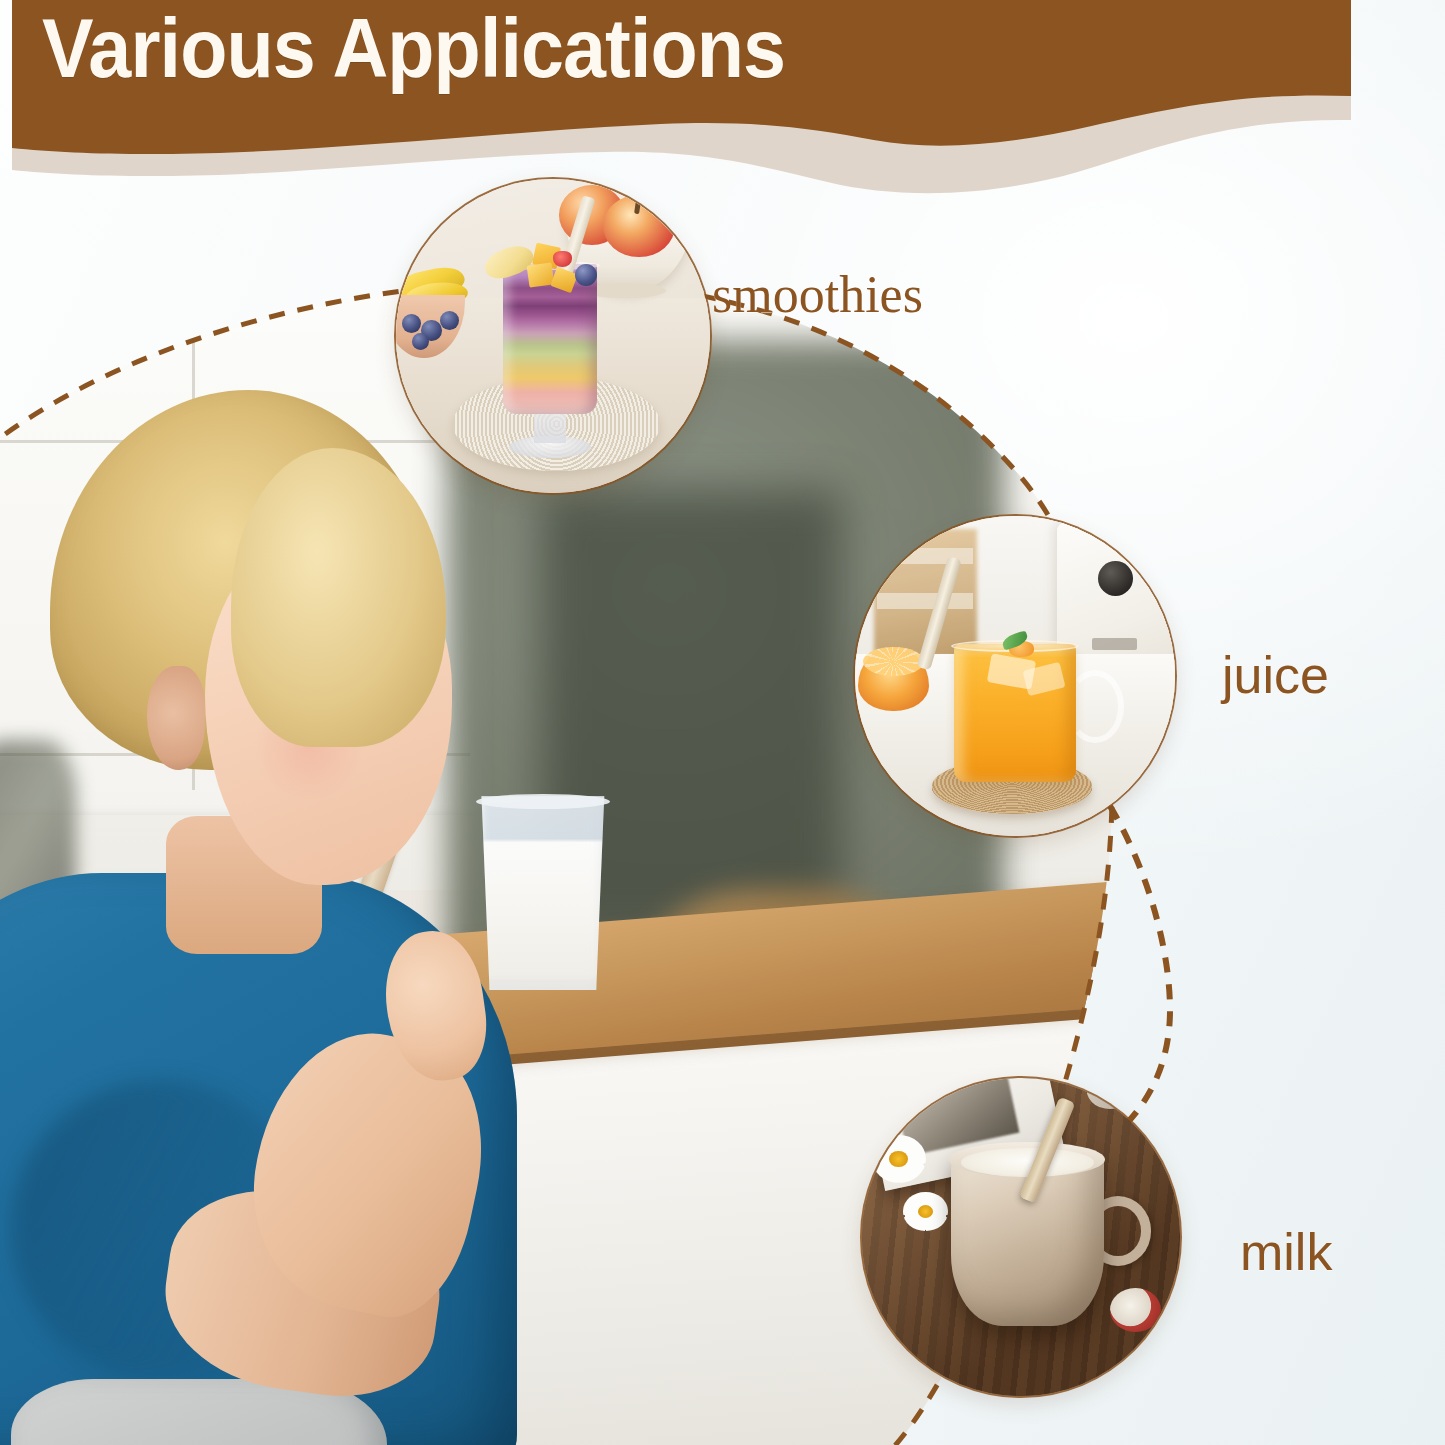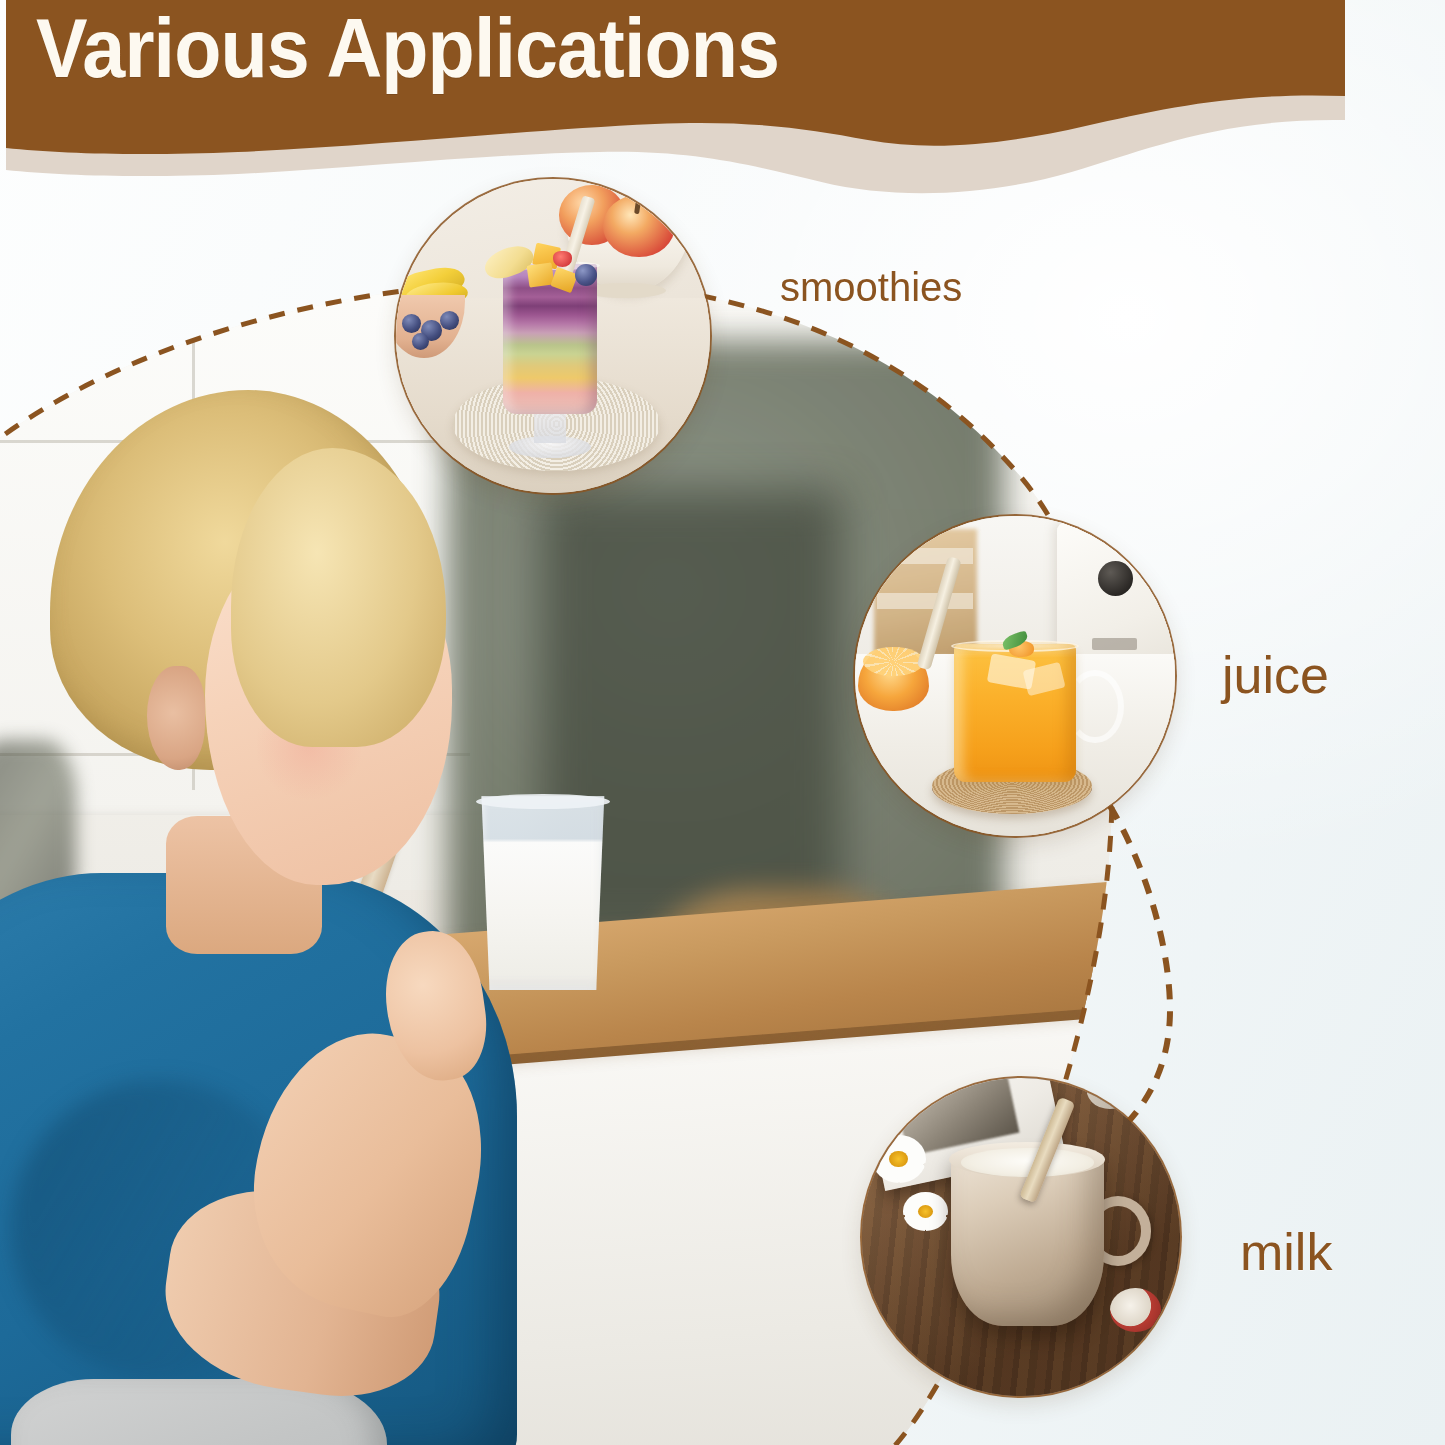--- a/index.html
+++ b/index.html
@@ -12,21 +12,21 @@
   .stage{position:relative;width:1445px;height:1445px;overflow:hidden;
     background:linear-gradient(160deg,#ffffff 0%,#f7fafb 45%,#eef4f6 100%);}
 
   
   .bg-wash{position:absolute;inset:0;
     background:
       radial-gradient(1100px 900px at 78% 22%, #ffffff 0%, rgba(255,255,255,0) 62%),
       linear-gradient(115deg,#fdfefe 0%,#f4f8f9 55%,#eaf1f3 100%);}
 
   
-  .banner{position:absolute;left:6px;top:0;width:1339px;height:210px;}
+  .banner{position:absolute;left:12px;top:0;width:1339px;height:210px;}
   .banner svg{display:block;width:100%;height:100%;}
   .banner-title{
     position:absolute;left:30px;top:6px;
     color:#fdf9f0;
     font-size:84px;line-height:1;
     font-weight:700;
     font-family:"Liberation Sans Narrow","Liberation Sans","DejaVu Sans Condensed",sans-serif;
     letter-spacing:-1px;
     transform:scaleX(0.92);transform-origin:left top;
     text-shadow:0 1px 0 rgba(0,0,0,.12);
@@ -450,21 +450,21 @@
       <div class="sm-glass-rim"></div>
       <div class="sm-straw"></div>
       <div class="sm-top-banana"></div>
       <div class="sm-mango1"></div>
       <div class="sm-mango2"></div>
       <div class="sm-mango3"></div>
       <div class="sm-straw-red"></div>
       <div class="sm-blue"></div>
     </div>
   </div>
-  <div class="label" style="left:780px;top:265px;font-size:40px;">smoothies</div>
+  <div class="label" style="left:712px;top:265px;font-size:52px;font-family:Liberation Serif, serif;">smoothies</div>
 
   <div class="inset" style="left:855px;top:516px;width:320px;height:320px;">
     <div class="inset-scene">
       <div class="ju-bg"></div>
       <div class="ju-wall"></div>
       <div class="ju-chairback"></div>
       <div class="ju-chairslat" style="left:7%;top:10%;width:30%;height:5%;"></div>
       <div class="ju-chairslat" style="left:7%;top:24%;width:30%;height:5%;"></div>
       <div class="ju-blender"></div>
       <div class="ju-knob"></div>

